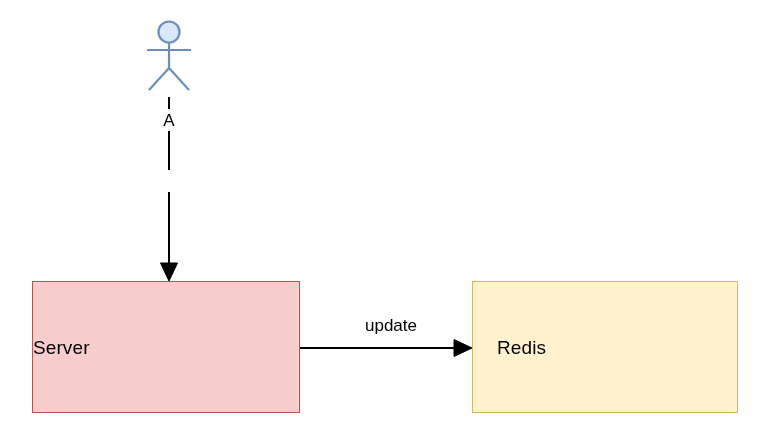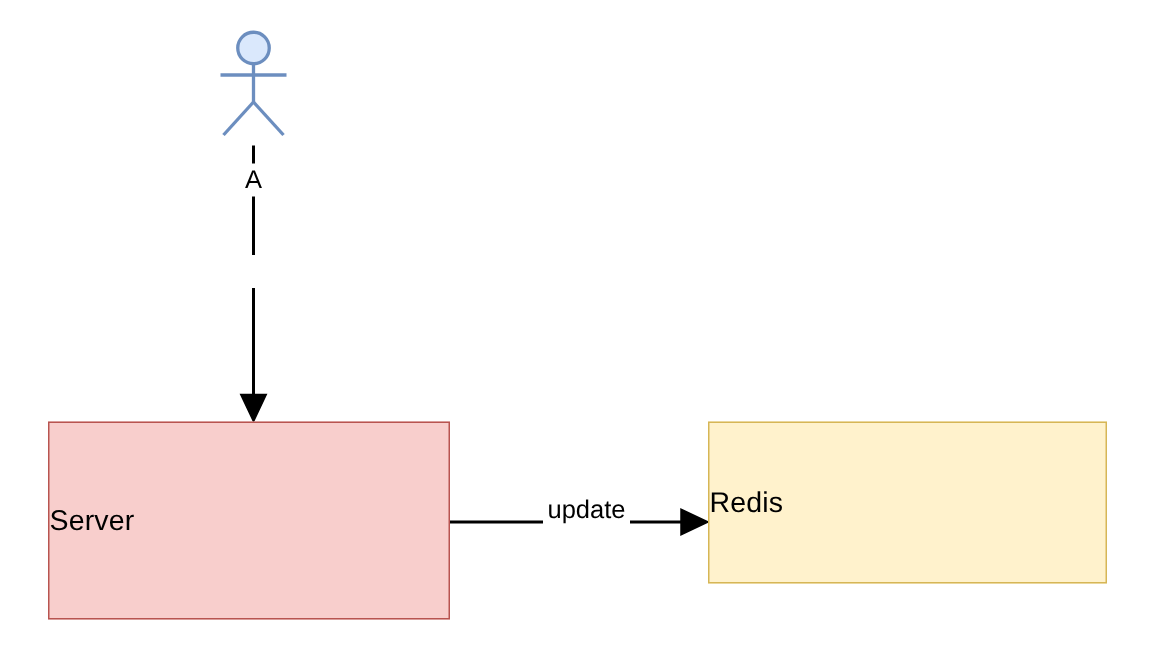--- a/index.html
+++ b/index.html
@@ -47,21 +47,22 @@
   #server-node {
     left: 32px;
     top: 281px;
     width: 268px;
     height: 132px;
   }
   #redis-node {
     left: 472px;
     top: 281px;
     width: 266px;
-    height: 108px;
+    height: 132px;
+    padding-left: 24px;
   }
   .edge-label {
     position: absolute;
     font-size: 17px;
     line-height: 1;
     color: #000000;
     background: #ffffff;
     white-space: nowrap;
     transform: translate(-50%, -50%);
     padding: 1px 3px;
@@ -69,21 +70,21 @@
   #actor-label {
     left: 169px;
     top: 120px;
   }
   #heartbeat-label {
     left: 174px;
     top: 181px;
   }
   #update-label {
     left: 391px;
-    top: 340px;
+    top: 325px;
   }
 </style>
 </head>
 <body>
 
 <div id="canvas">
 
   <svg class="diagram-svg" viewBox="0 0 770 444">
 
     <g>

